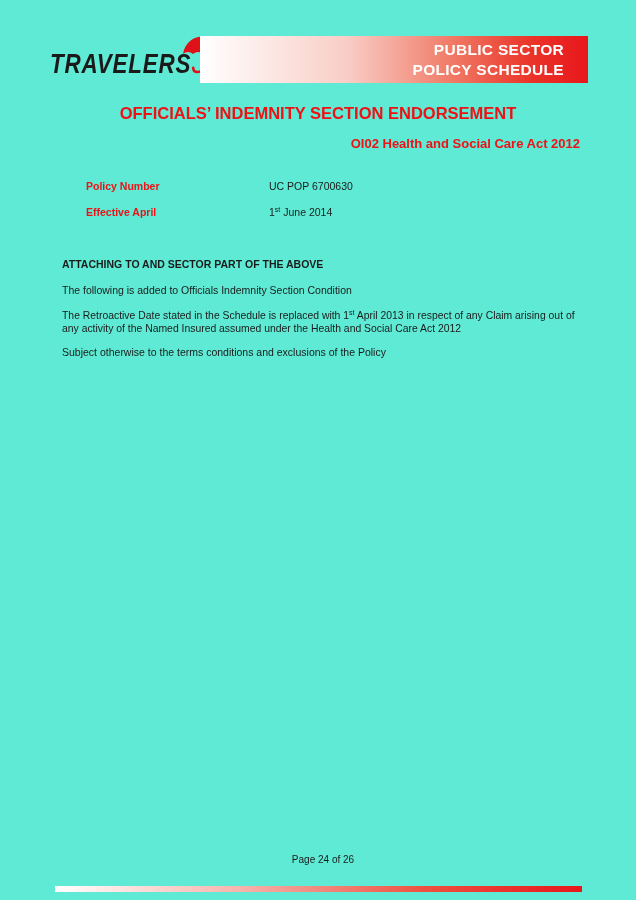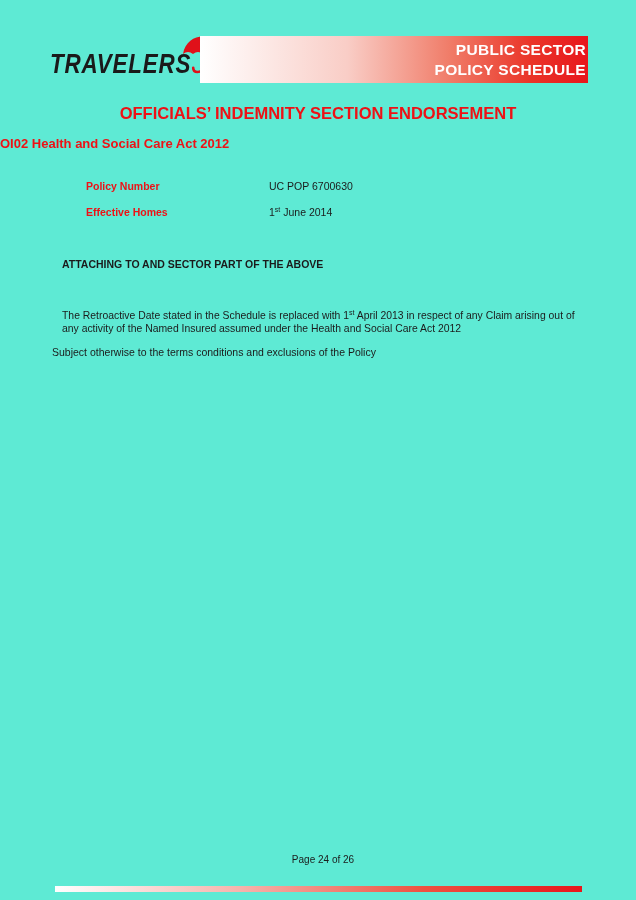--- a/index.html
+++ b/index.html
@@ -17,49 +17,49 @@
   .logo-text{
     position:absolute;left:50px;top:49px;
     font-size:28px;font-weight:bold;font-style:italic;
     letter-spacing:1px;color:#1a1a1a;white-space:nowrap;
     transform:scaleX(0.80);transform-origin:left center;line-height:30px;
   }
   .umbrella{position:absolute;left:181px;top:35px;width:44px;height:42px;}
   .banner{
     position:absolute;left:200px;top:36px;width:388px;height:47px;
     background:linear-gradient(to right,#ffffff 0%,#f9cdc6 38%,#f07a66 65%,#ea3529 85%,var(--banner_red) 100%);
-    text-align:right;padding:4px 2px 0 0;
+    text-align:right;padding:4px 24px 0 0;
   }
   .banner-line{
     color:#ffffff;font-weight:bold;font-size:15.5px;line-height:19.5px;
     letter-spacing:0.3px;white-space:nowrap;
   }
 
   
   .doc-title{
     position:absolute;left:0;top:104px;width:636px;text-align:center;
     color:var(--accent);font-weight:bold;font-size:16.5px;white-space:nowrap;
   }
   .doc-subtitle{
-    position:absolute;left:0;top:136px;width:580px;text-align:left;
+    position:absolute;left:0;top:136px;width:580px;text-align:right;
     color:var(--accent);font-weight:bold;font-size:13px;white-space:nowrap;
   }
 
   
   .fields{position:absolute;left:62px;top:181px;width:520px;}
   .field-row{display:flex;margin-bottom:15px;}
   .field-label{width:183px;flex:0 0 183px;color:var(--accent);font-weight:bold;font-size:10.5px;line-height:11px;margin-left:24px;}
   .field-value{color:var(--text);font-size:10.5px;line-height:11px;}
   sup{font-size:7px;line-height:0;vertical-align:4px;}
 
   
   .body-heading{position:absolute;left:62px;top:258px;font-size:10.5px;font-weight:bold;color:var(--text);white-space:nowrap;}
   .body-line1{position:absolute;left:62px;top:284px;font-size:10.5px;color:var(--text);white-space:nowrap;}
   .body-para{position:absolute;left:62px;top:309px;width:521px;font-size:10.4px;line-height:13px;color:var(--text);}
-  .body-closing{position:absolute;left:52px;top:346px;font-size:10.5px;color:var(--text);white-space:nowrap;}
+  .body-closing{position:absolute;left:62px;top:346px;font-size:10.5px;color:var(--text);white-space:nowrap;}
 
   
   .page-number{position:absolute;left:0;top:854px;width:646px;text-align:center;font-size:10px;color:var(--text);}
   .footer-rule{
     position:absolute;left:55px;top:886px;width:527px;height:6px;
     background:linear-gradient(to right,#ffffff 0%,#f6b4ac 35%,#ee5140 70%,var(--banner_red) 100%);
   }
 </style>
 </head>
 <body>
@@ -81,25 +81,26 @@
 
   <div class="doc-title">OFFICIALS’ INDEMNITY SECTION ENDORSEMENT</div>
   <div class="doc-subtitle">OI02 Health and Social Care Act 2012</div>
 
   <div class="fields">
     <div class="field-row">
       <span class="field-label">Policy Number</span>
       <span class="field-value">UC POP 6700630</span>
     </div>
     <div class="field-row">
-      <span class="field-label">Effective Homes</span>
+      <span class="field-label">Effective April</span>
       <span class="field-value"><span>1</span><sup>st</sup><span> June 2014</span></span>
     </div>
   </div>
 
   <div class="body-heading">ATTACHING TO AND SECTOR PART OF THE ABOVE</div>
+  <div class="body-line1">The following is added to Officials Indemnity Section Condition</div>
   <p class="body-para"><span>The Retroactive Date stated in the Schedule is replaced with 1</span><sup>st</sup><span> April 2013 in respect of any Claim arising out of any activity of the Named Insured assumed under the Health and Social Care Act 2012</span></p>
   <div class="body-closing">Subject otherwise to the terms conditions and exclusions of the Policy</div>
 
   <div class="page-number">Page 24 of 26</div>
   <div class="footer-rule"></div>
 
 </div>
 
 </body></html>

